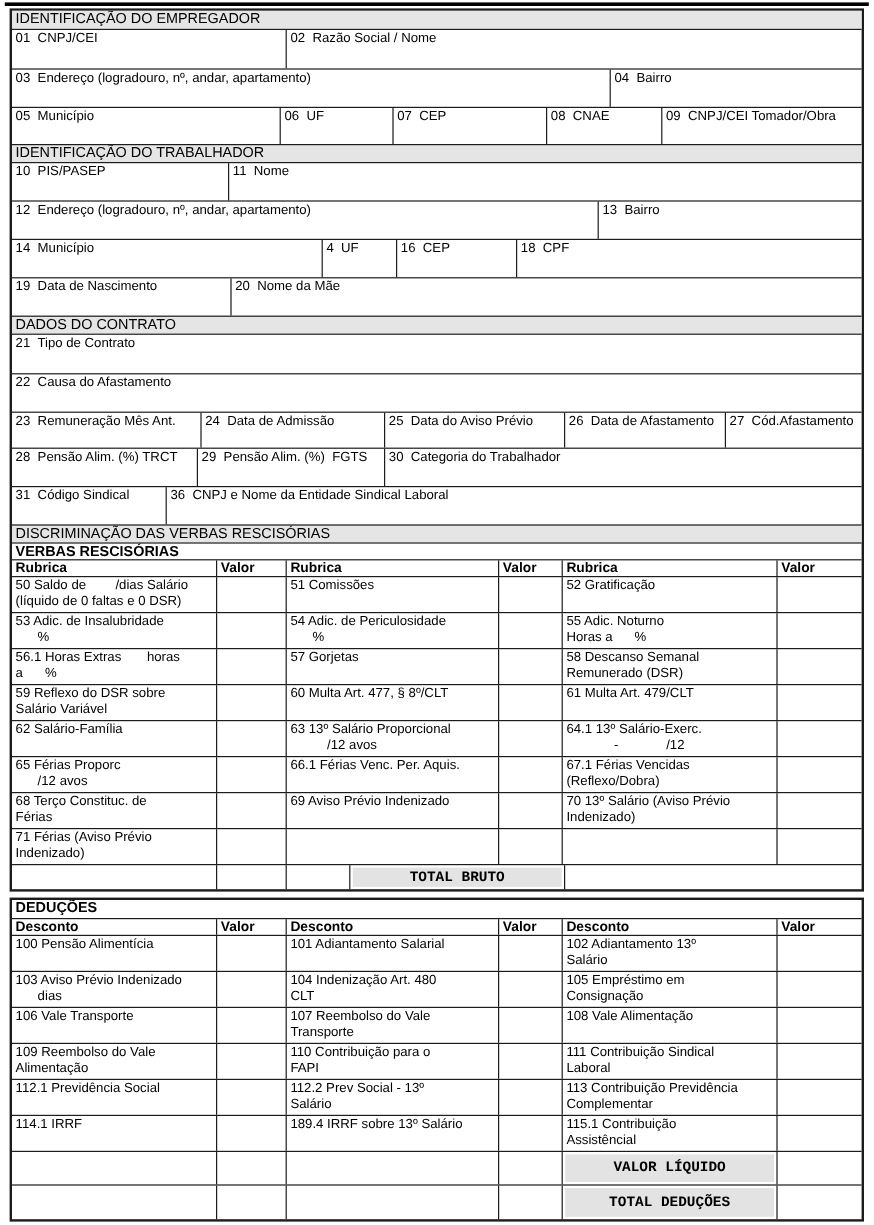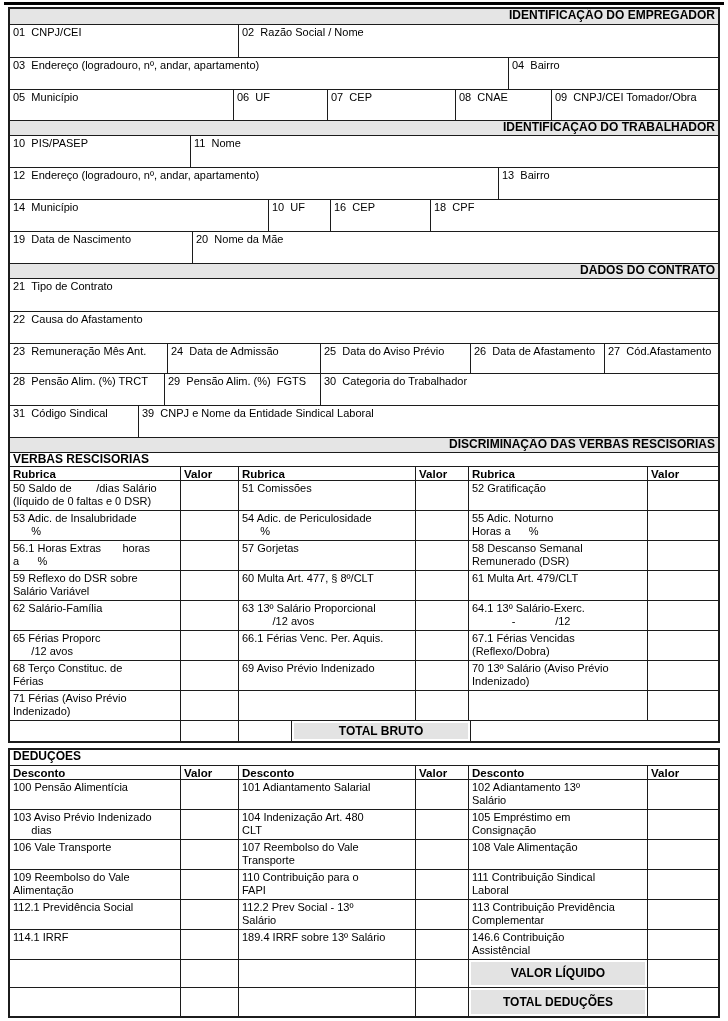--- a/index.html
+++ b/index.html
@@ -9,24 +9,24 @@
   .form{position:absolute;left:8px;top:7px;width:712px;}
   .tbl{border:2px solid #1c1c1c;box-sizing:border-box;width:712px;background:#fff;}
   .gap{height:5px;}
   .frow{display:flex;align-items:stretch;}
   .frow + .frow{border-top:1px solid #1c1c1c;}
   .cell{box-sizing:border-box;flex:0 0 auto;padding:1px 3px 0 3px;font-size:11px;
         line-height:13px;white-space:pre-wrap;overflow:hidden;}
   .cell + .cell{border-left:1px solid #1c1c1c;}
   .fx{flex:1 1 auto;}
   .secbar{background:#e5e5e5;}
-  .secbar .cell{width:100%;text-align:right;font-weight:bold;font-size:12px;padding-top:0;}
+  .secbar .cell{width:100%;text-align:left;font-weight:normal;font-size:12px;padding-top:0;}
   .subbar .cell{font-weight:bold;font-size:12px;padding-top:0;}
   .hdr{font-weight:bold;font-size:11.5px;}
-  .tcell{display:flex;padding:2px;}
+  .tcell{display:flex;padding:2px;font-family:Liberation Mono, monospace;}
   .totalbox{background:#e3e3e3;flex:1;display:flex;align-items:center;justify-content:center;
             font-weight:bold;font-size:12px;}
 </style>
 </head>
 <body>
 
 <div class="page">
   <div class="topline"></div>
   <div class="form">
 
@@ -57,21 +57,21 @@
       <div class="frow" style="height:31px">
         <div class="cell" style="width:180px">10  PIS/PASEP</div>
         <div class="cell fx">11  Nome</div>
       </div>
       <div class="frow" style="height:31px">
         <div class="cell" style="width:488px">12  Endereço (logradouro, nº, andar, apartamento)</div>
         <div class="cell fx">13  Bairro</div>
       </div>
       <div class="frow" style="height:31px">
         <div class="cell" style="width:258px">14  Município</div>
-        <div class="cell" style="width:62px">10  UF</div>
+        <div class="cell" style="width:62px">4  UF</div>
         <div class="cell" style="width:100px">16  CEP</div>
         <div class="cell fx">18  CPF</div>
       </div>
       <div class="frow" style="height:31px">
         <div class="cell" style="width:182px">19  Data de Nascimento</div>
         <div class="cell fx">20  Nome da Mãe</div>
       </div>
 
       <div class="frow secbar" style="height:14px">
         <div class="cell">DADOS DO CONTRATO</div>
@@ -89,21 +89,21 @@
         <div class="cell" style="width:134px">26  Data de Afastamento</div>
         <div class="cell fx">27  Cód.Afastamento</div>
       </div>
       <div class="frow" style="height:31px">
         <div class="cell" style="width:154px">28  Pensão Alim. (%) TRCT</div>
         <div class="cell" style="width:156px">29  Pensão Alim. (%)  FGTS</div>
         <div class="cell fx">30  Categoria do Trabalhador</div>
       </div>
       <div class="frow" style="height:31px">
         <div class="cell" style="width:128px">31  Código Sindical</div>
-        <div class="cell fx">39  CNPJ e Nome da Entidade Sindical Laboral</div>
+        <div class="cell fx">36  CNPJ e Nome da Entidade Sindical Laboral</div>
       </div>
 
       <div class="frow secbar" style="height:14px">
         <div class="cell">DISCRIMINAÇÃO DAS VERBAS RESCISÓRIAS</div>
       </div>
       <div class="frow subbar" style="height:13px">
         <div class="cell fx">VERBAS RESCISÓRIAS</div>
       </div>
       <div class="frow" style="height:13px">
         <div class="cell hdr" style="width:170px">Rubrica</div>
@@ -266,21 +266,21 @@
         <div class="cell" style="width:53px"></div>
         <div class="cell" style="width:179px">113 Contribuição Previdência
 Complementar</div>
         <div class="cell fx"></div>
       </div>
       <div class="frow" style="height:29px">
         <div class="cell" style="width:170px">114.1 IRRF</div>
         <div class="cell" style="width:58px"></div>
         <div class="cell" style="width:177px">189.4 IRRF sobre 13º Salário</div>
         <div class="cell" style="width:53px"></div>
-        <div class="cell" style="width:179px">146.6 Contribuição
+        <div class="cell" style="width:179px">115.1 Contribuição
 Assistêncial</div>
         <div class="cell fx"></div>
       </div>
       <div class="frow" style="height:27px">
         <div class="cell" style="width:170px"></div>
         <div class="cell" style="width:58px"></div>
         <div class="cell" style="width:177px"></div>
         <div class="cell" style="width:53px"></div>
         <div class="cell tcell" style="width:179px">
           <div class="totalbox">VALOR LÍQUIDO</div>

